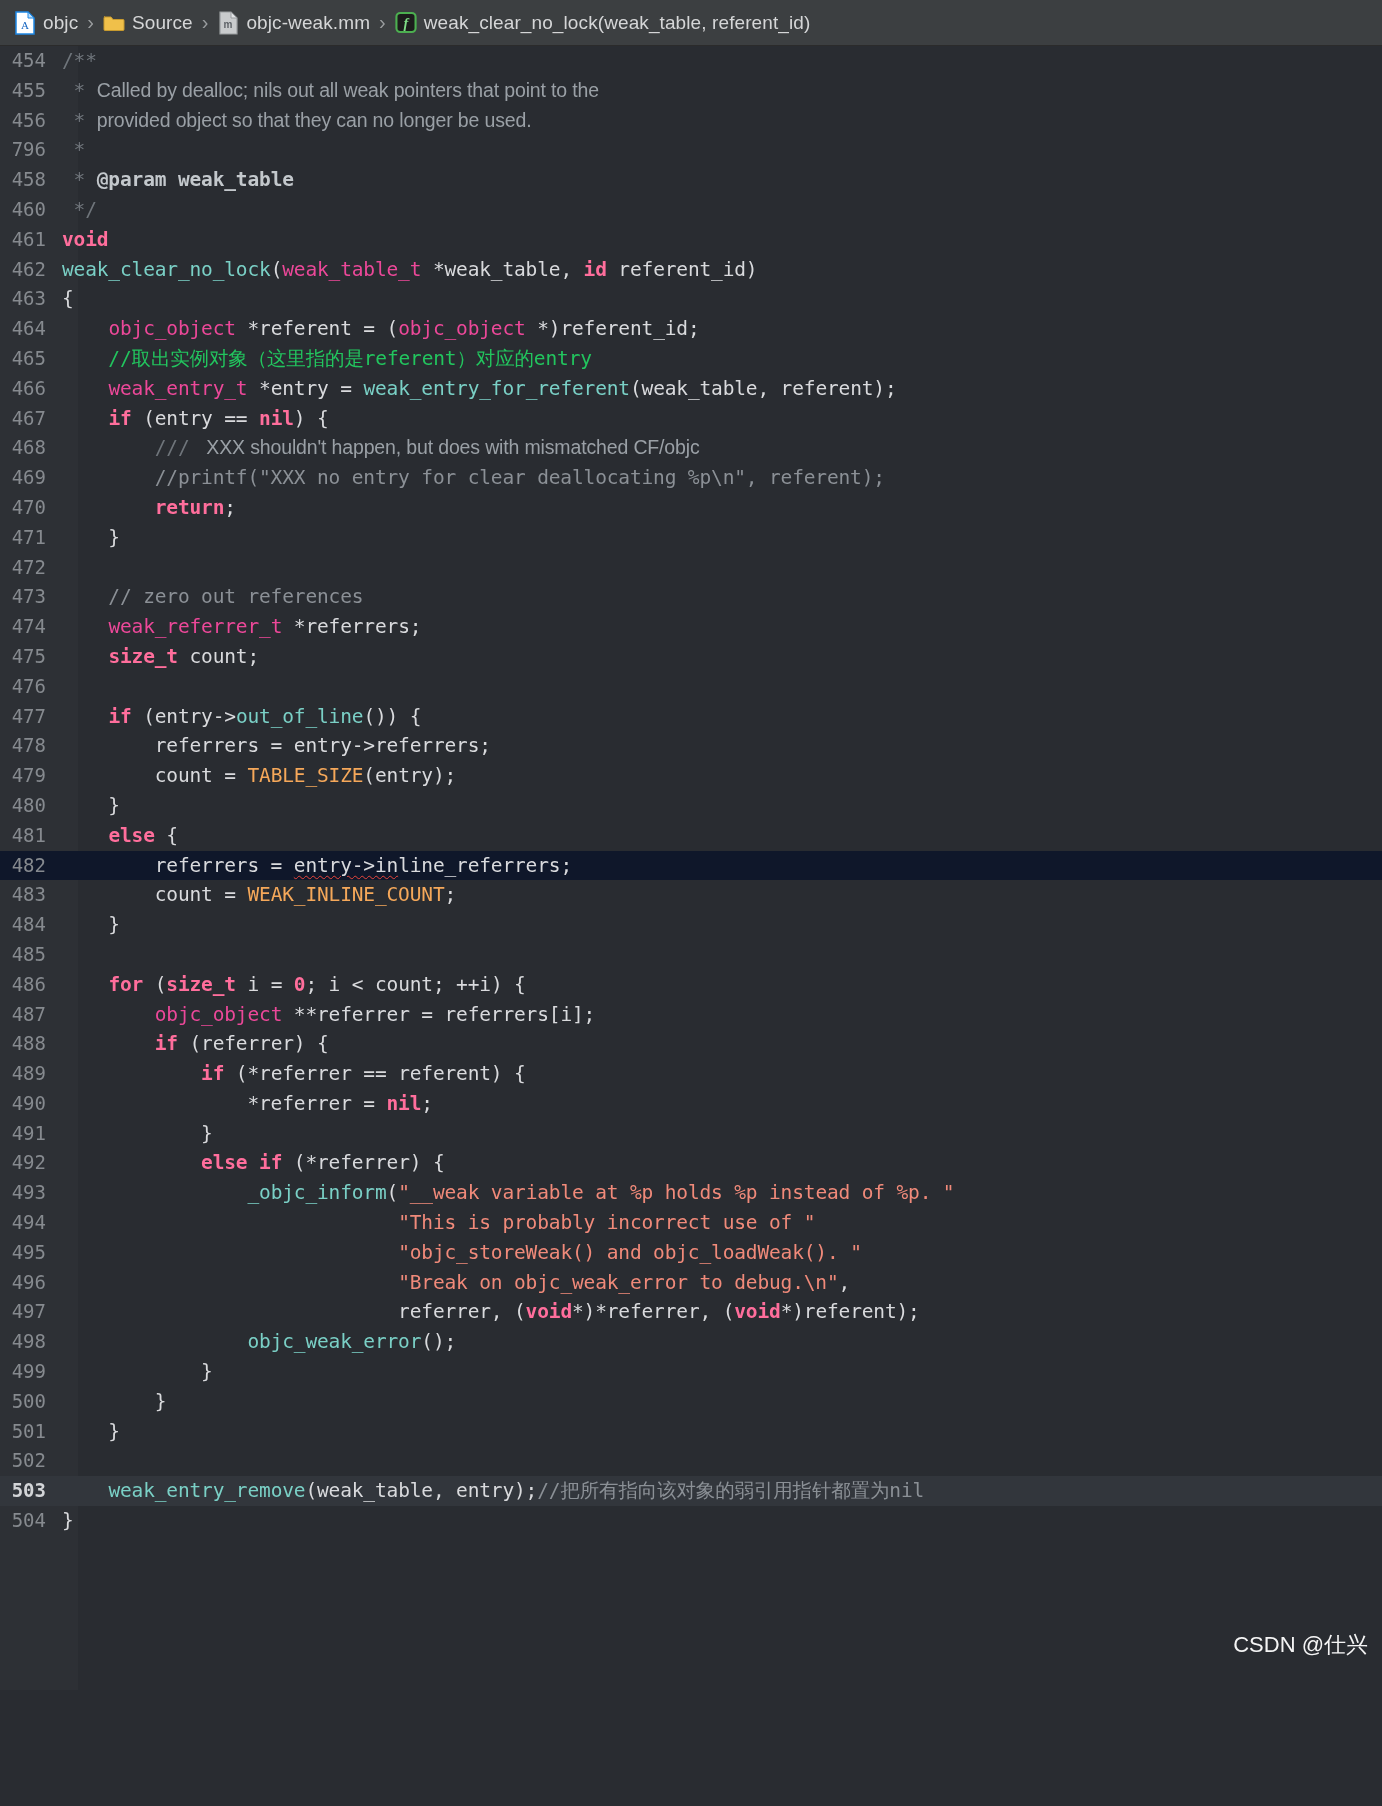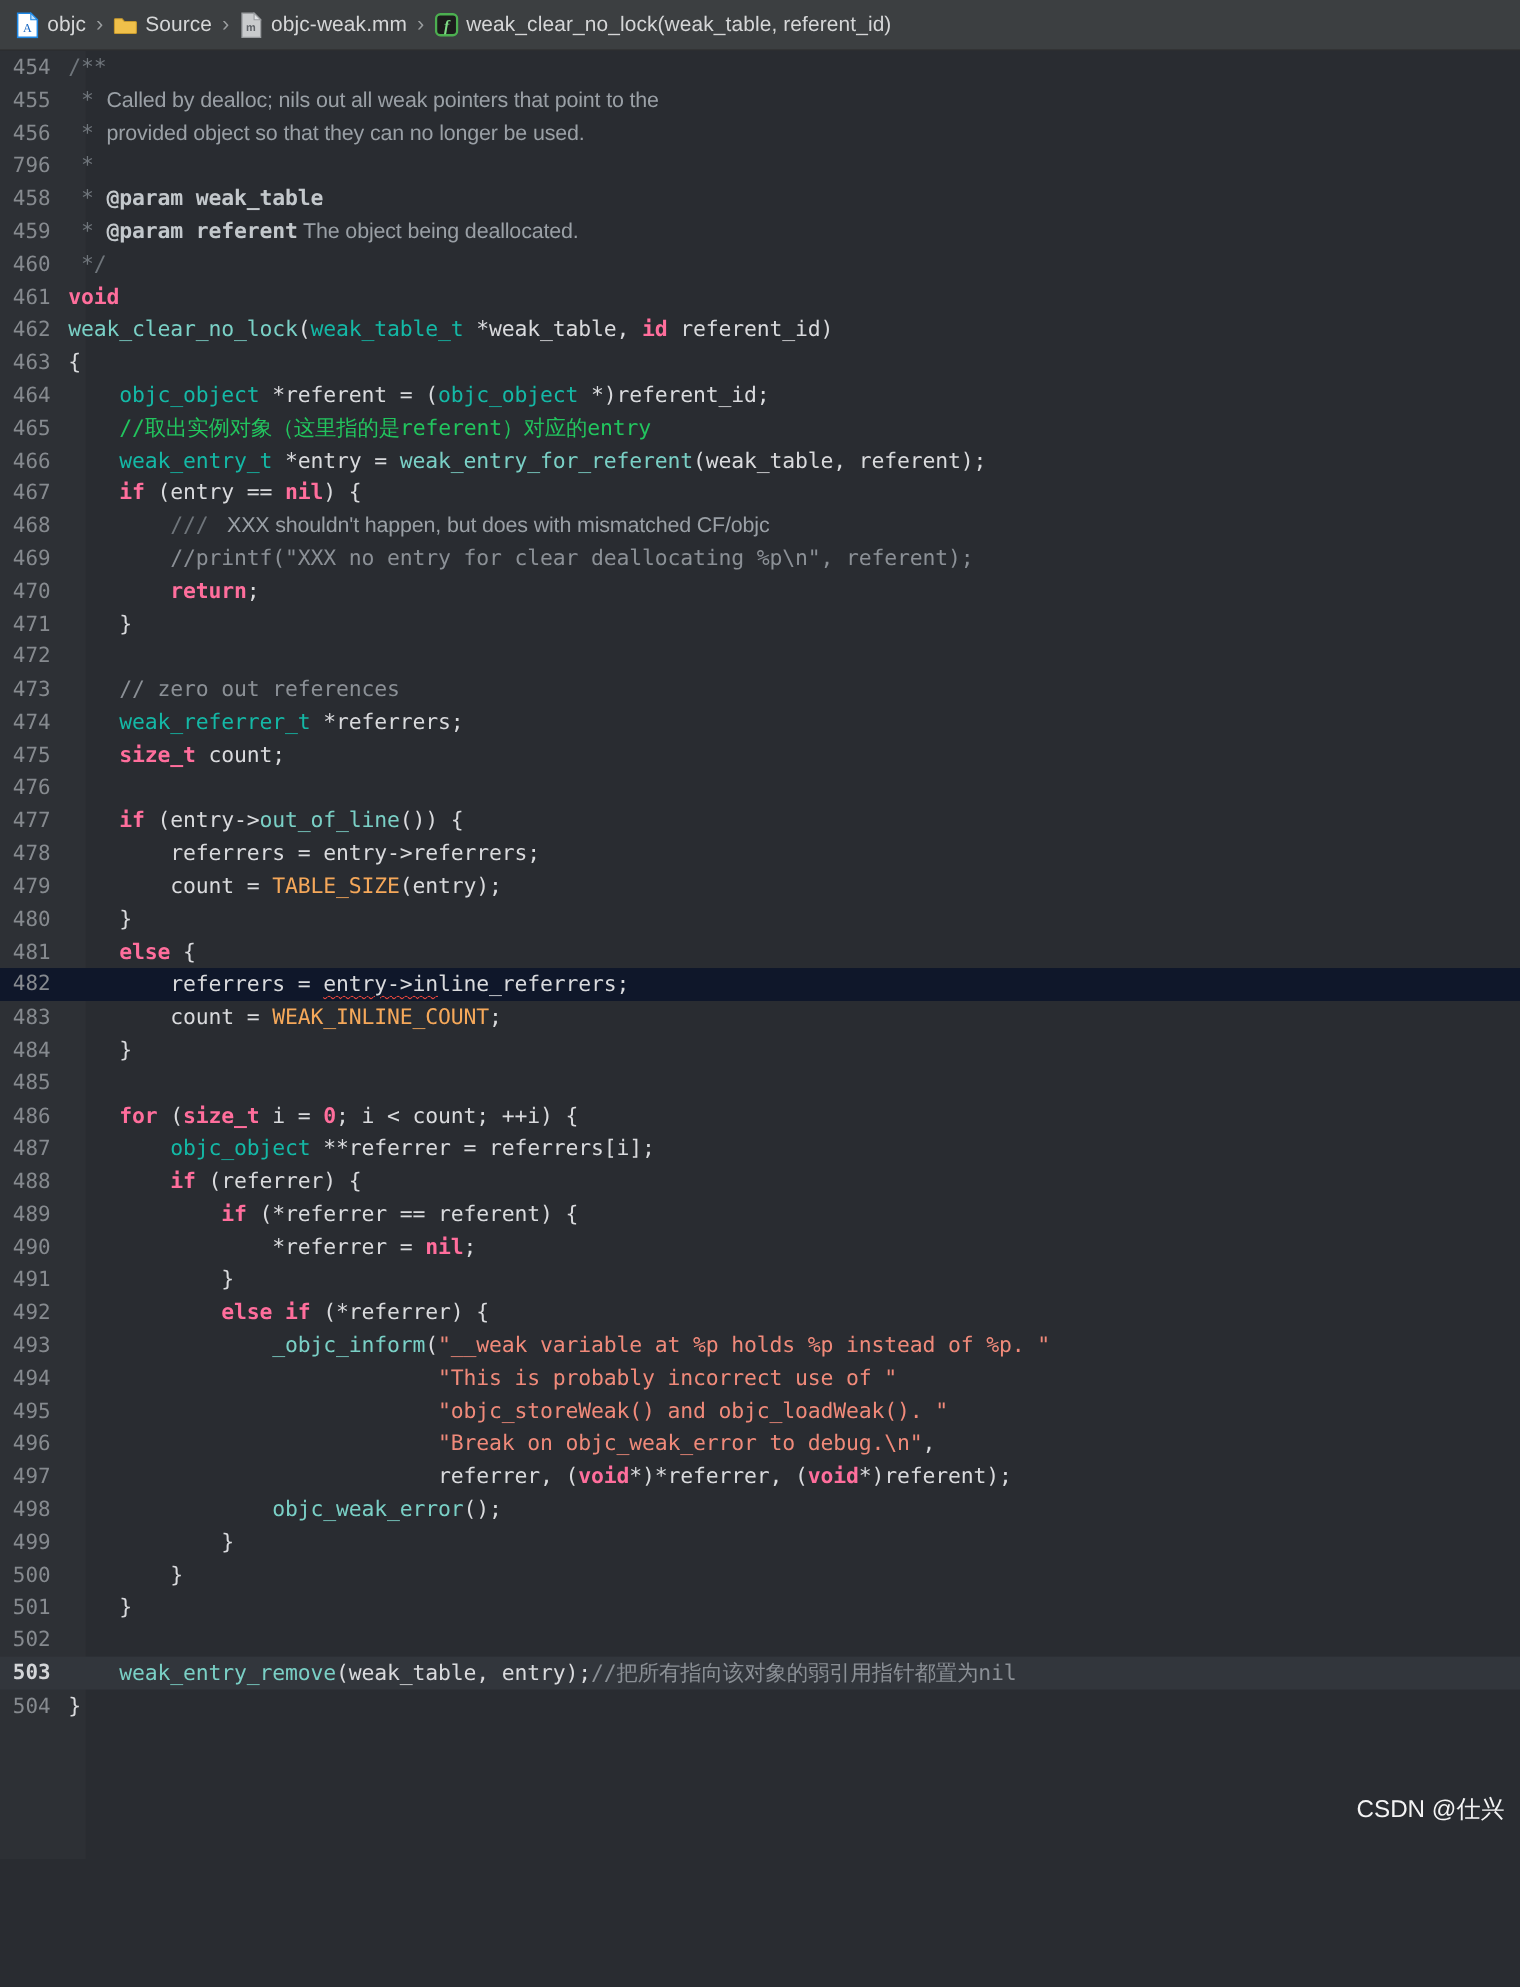--- a/index.html
+++ b/index.html
@@ -105,21 +105,21 @@
     color: #d9dadd;
     font-family: "DejaVu Sans Mono", monospace;
     position: relative;
     z-index: 2;
     letter-spacing: -0.15px;
   }
 
   
   .kw   { color: #ff6e9c; font-weight: bold; }   
   .fn   { color: #7ad0c6; }                       
-  .type { color: #14b8a6; }                       
+  .type { color: #ec4899; }                       
   .str  { color: #f08a7a; }                       
   .mac  { color: #f5a85a; }                       
   .cmt  { color: #8b9096; }                       
   .cmtdoc {
     color: #9aa0a6;
     font-family: "Liberation Sans", sans-serif;
     font-size: 19.5px;
   }
   .cmtdoc-dim { color: #6f757b; }
   .cmtbold { color: #c3c8cc; font-weight: bold; font-family: "DejaVu Sans Mono", monospace; }
@@ -216,24 +216,20 @@
       </div>
       <div class="line">
         <div class="lnum">796</div>
         <div class="ltext"><span class="cmtdoc-dim"> *</span></div>
       </div>
       <div class="line">
         <div class="lnum">458</div>
         <div class="ltext"><span class="cmtdoc-dim"> * </span><span class="cmtbold">@param</span><span class="cmtbold"> weak_table</span></div>
       </div>
       <div class="line">
-        <div class="lnum">459</div>
-        <div class="ltext"><span class="cmtdoc-dim"> * </span><span class="cmtbold">@param referent</span><span class="cmtdoc"> The object being deallocated.</span></div>
-      </div>
-      <div class="line">
         <div class="lnum">460</div>
         <div class="ltext"><span class="cmtdoc-dim"> */</span></div>
       </div>
       <div class="line">
         <div class="lnum">461</div>
         <div class="ltext"><span class="kw">void</span></div>
       </div>
       <div class="line">
         <div class="lnum">462</div>
         <div class="ltext"><span class="fn">weak_clear_no_lock</span><span class="plain">(</span><span class="type">weak_table_t</span><span class="plain"> *weak_table, </span><span class="kw">id</span><span class="plain"> referent_id)</span></div>

